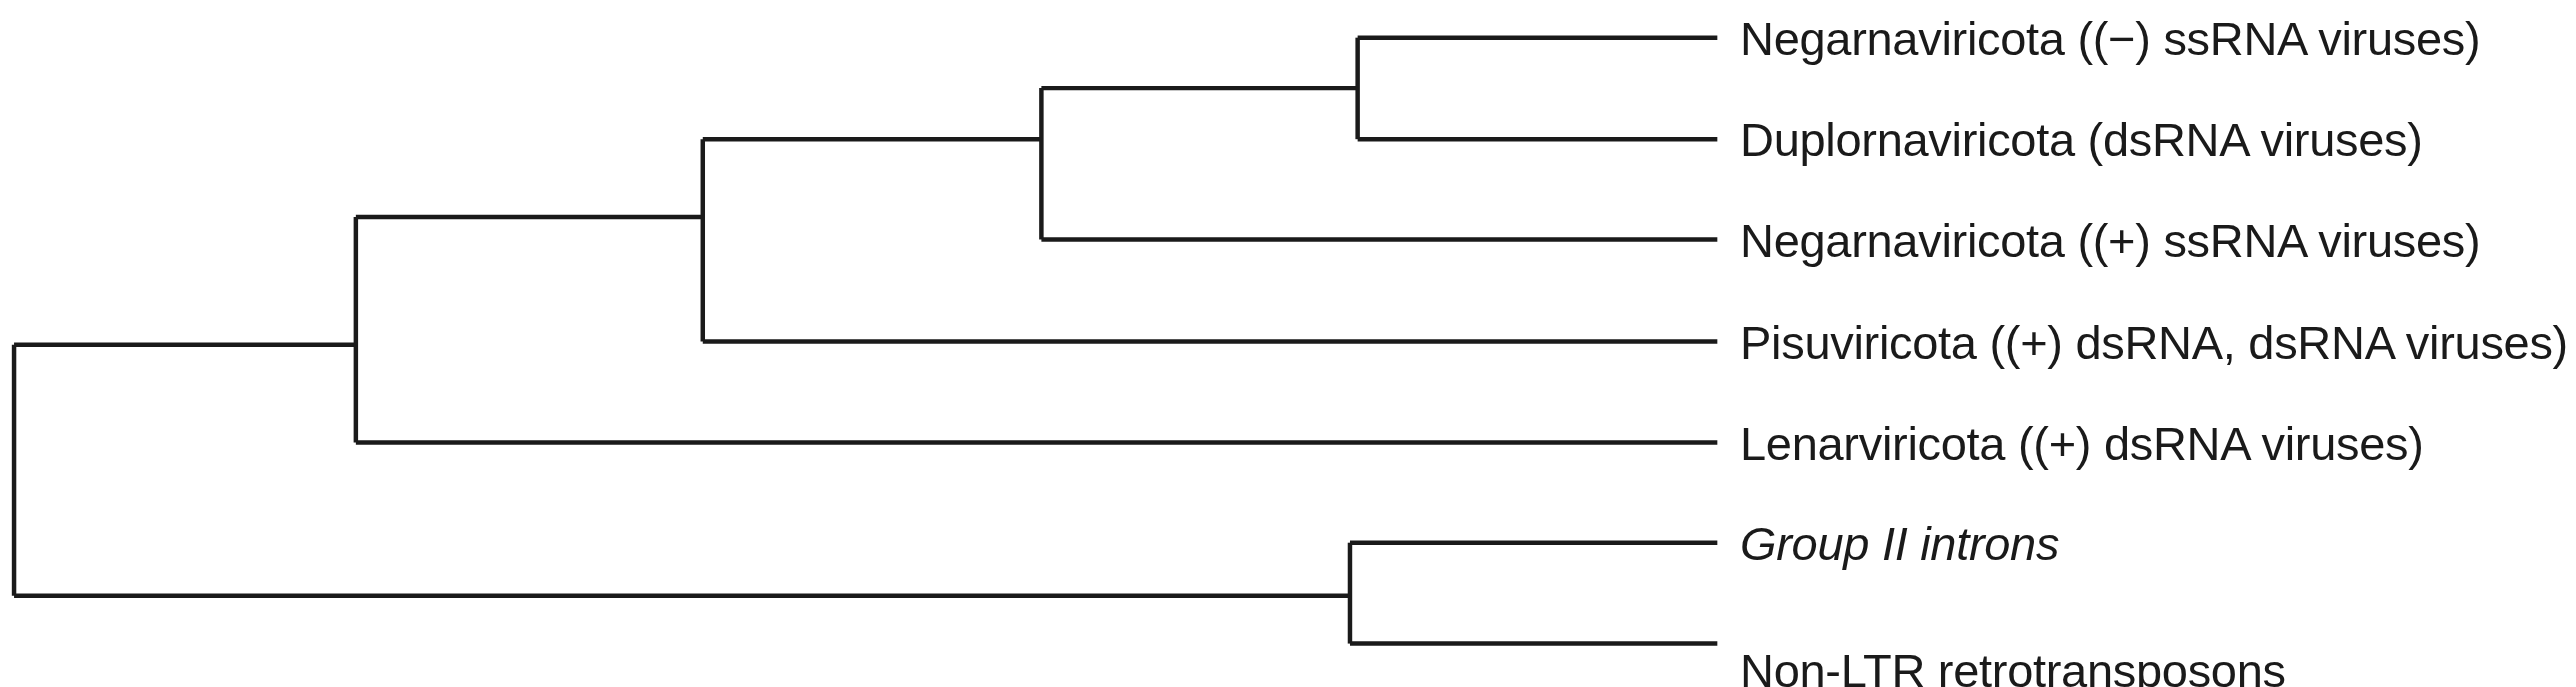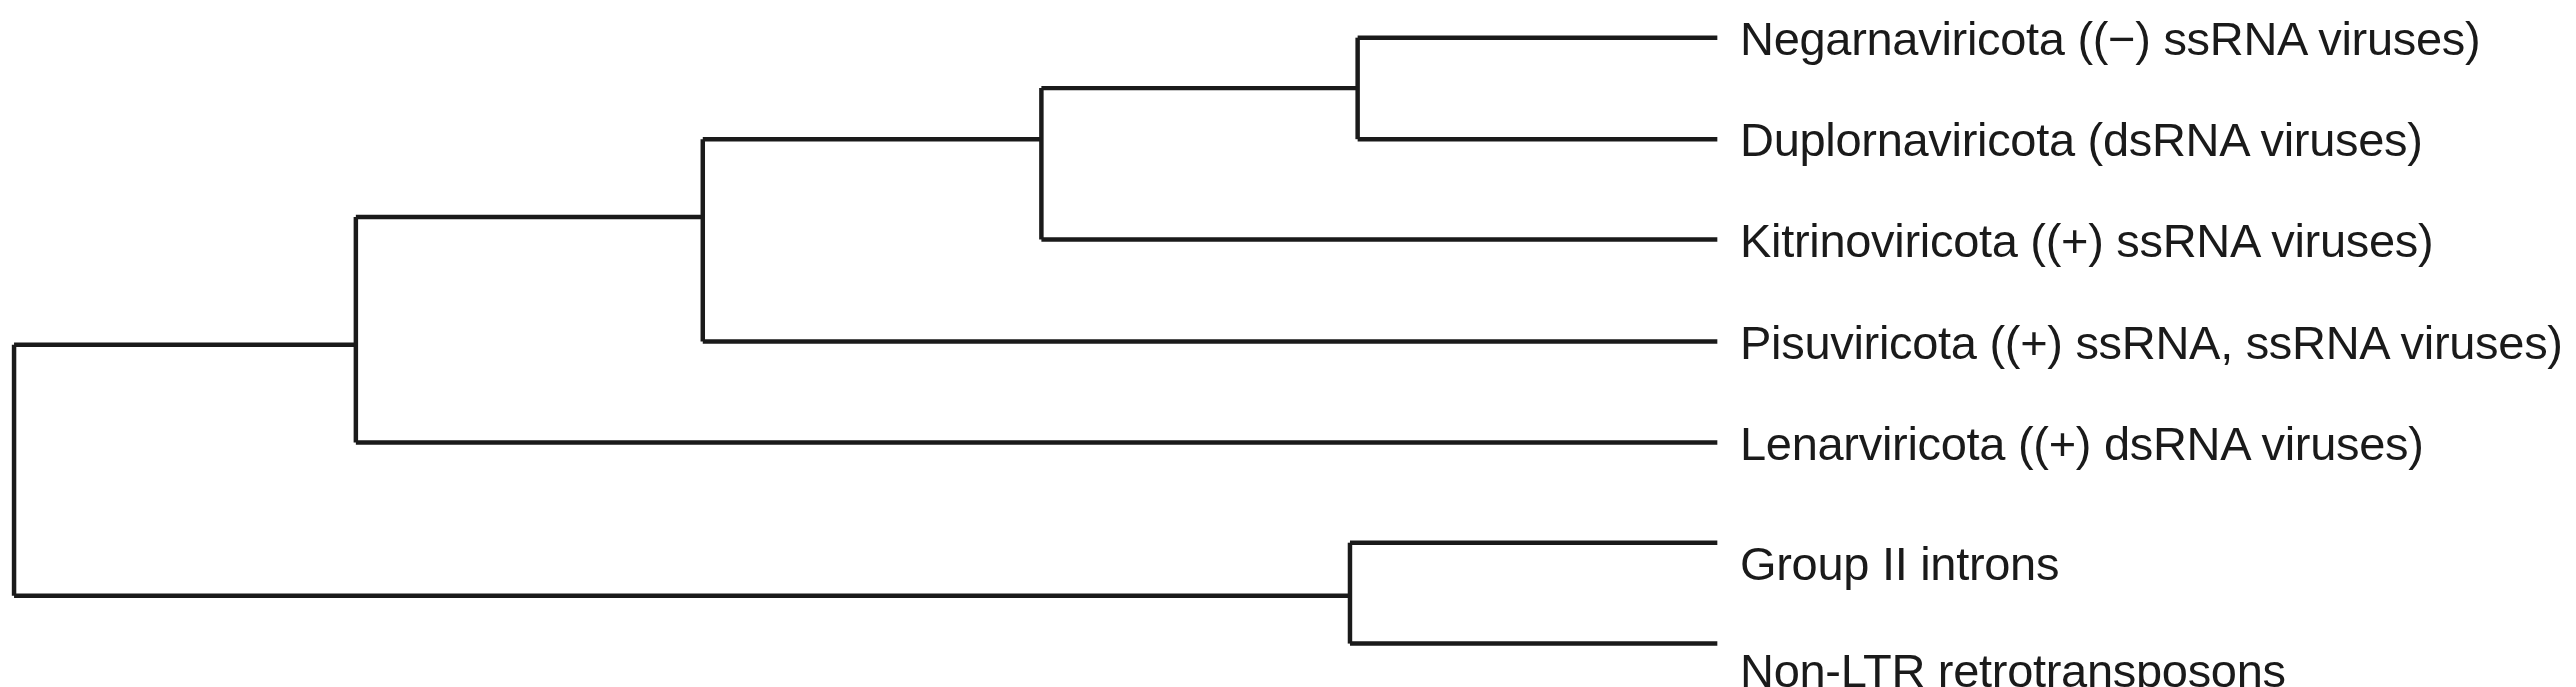--- a/index.html
+++ b/index.html
@@ -70,24 +70,24 @@
       <line x1="2113" y1="850" x2="2113" y2="1008"></line>
       <line x1="2113" y1="850" x2="2688" y2="850"></line>
       <line x1="2113" y1="1008" x2="2688" y2="1008"></line>
     </g>
   </svg>
 
   <div class="tip-label" style="left:1740px; top:38px;">Negarnaviricota ((−) ssRNA viruses)</div>
 
   <div class="tip-label" style="left:1740px; top:139px;">Duplornaviricota (dsRNA viruses)</div>
 
-  <div class="tip-label" style="left:1740px; top:240px;">Kitrinoviricota ((+) ssRNA viruses)</div>
+  <div class="tip-label" style="left:1740px; top:240px;">Negarnaviricota ((+) ssRNA viruses)</div>
 
-  <div class="tip-label" style="left:1740px; top:342px;">Pisuviricota ((+) ssRNA, ssRNA viruses)</div>
+  <div class="tip-label" style="left:1740px; top:342px;">Pisuviricota ((+) dsRNA, dsRNA viruses)</div>
 
   <div class="tip-label" style="left:1740px; top:443px;">Lenarviricota ((+) dsRNA viruses)</div>
 
-  <div class="tip-label" style="left:1740px; top:563px;">Group II introns</div>
+  <div class="tip-label" style="left:1740px; top:543px;font-style:italic;">Group II introns</div>
 
   <div class="tip-label" style="left:1740px; top:644px;margin-top:26px;">Non-LTR retrotransposons</div>
 
 </div>
 
 
 </body></html>

